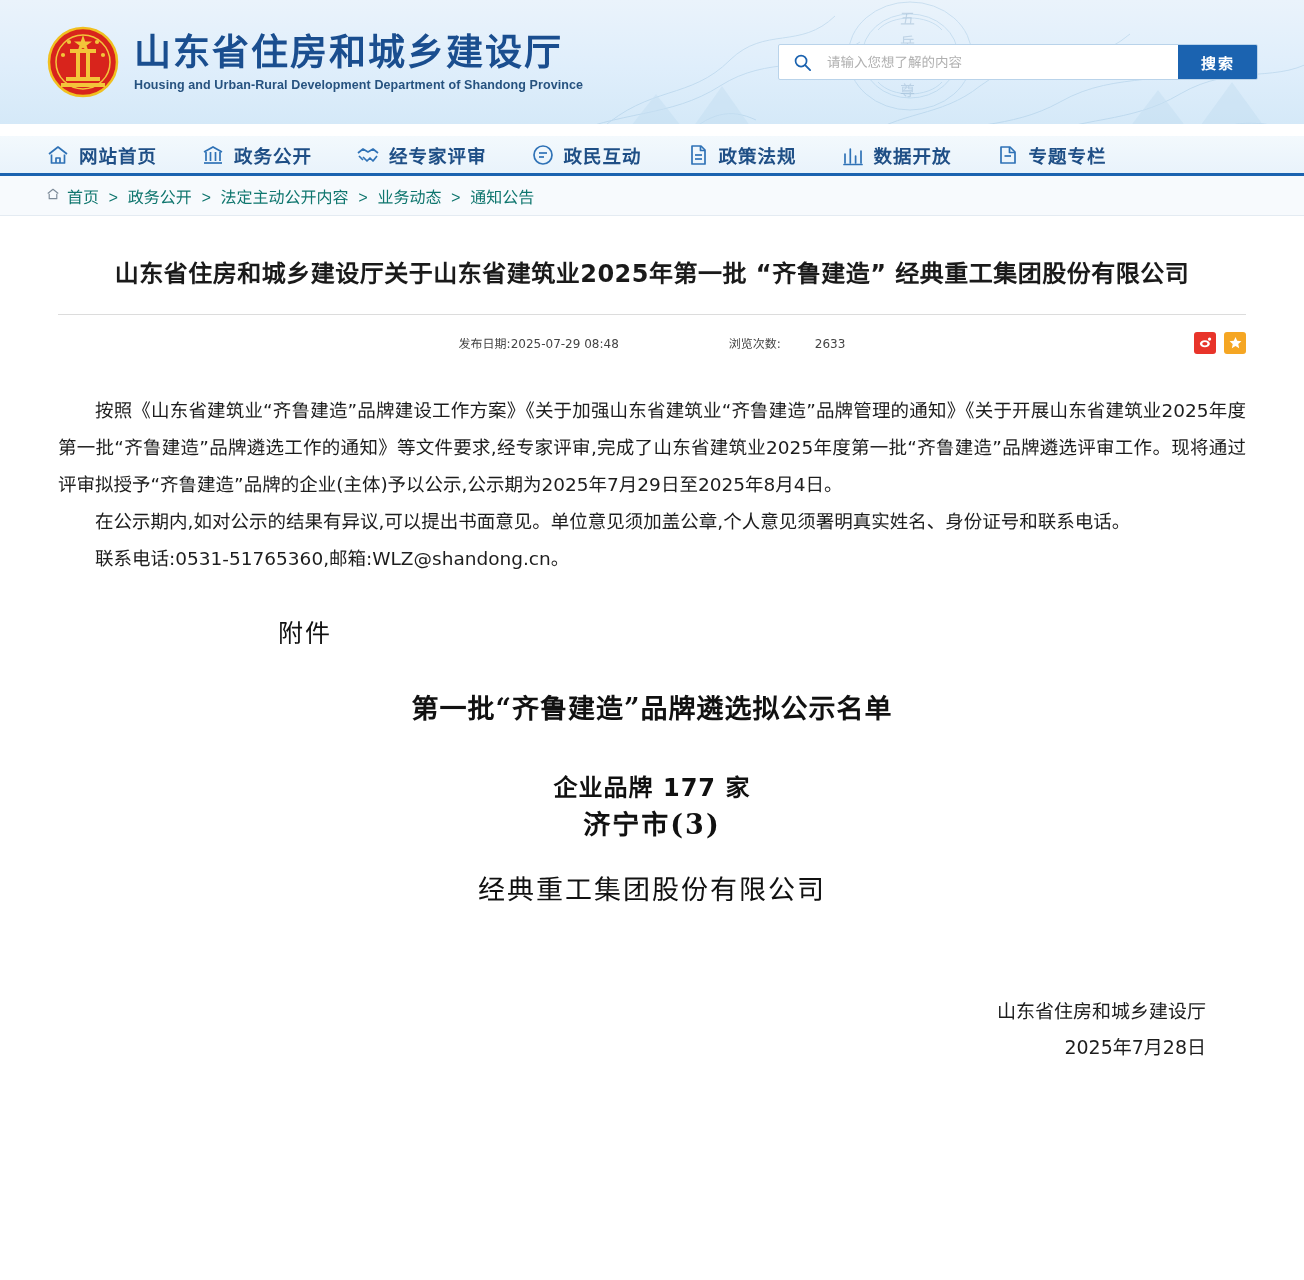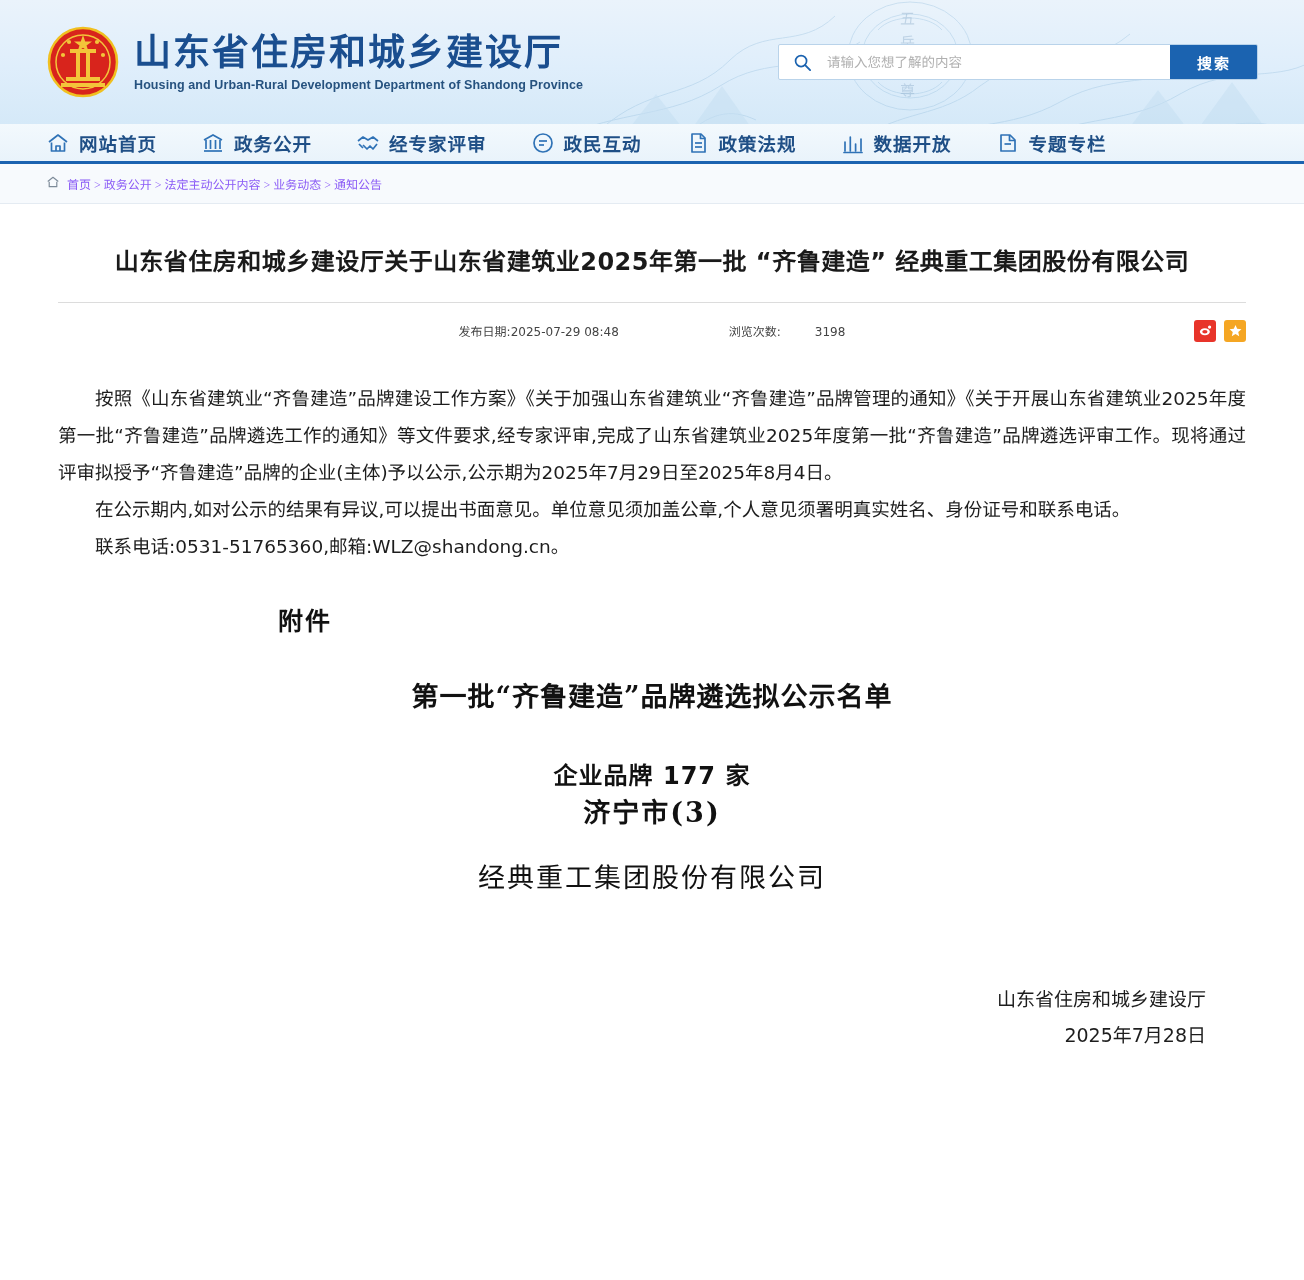--- a/index.html
+++ b/index.html
@@ -78,40 +78,41 @@
     flex: 1;
     height: 34px;
     border: 0;
     outline: none;
     font-size: 13.5px;
     color: #333;
     background: transparent;
   }
   .search-input::placeholder { color: #b0b0b0; }
   .search-btn {
-    width: 88px; height: 36px;
+    width: 80px; height: 36px;
     margin: -1px -1px -1px 0;
     background: #1b63b0;
     color: #fff;
     border: 0;
     font-size: 15px;
     font-weight: 700;
     letter-spacing: 2px;
     cursor: pointer;
     font-family: "DejaVu Sans", "Liberation Sans", sans-serif;
   }
 
   
   .nav-bar {
     height: 40px;
     background: linear-gradient(180deg, #f3f9fd 0%, #e9f3fb 100%);
     border-bottom: 3px solid #1b63b0;
     display: flex;
     align-items: center;
     padding: 7px 46px;
+    margin-top: 12px;
   }
   .nav-item {
     display: flex;
     align-items: center;
     gap: 9px;
     margin-right: 44px;
     cursor: pointer;
     white-space: nowrap;
   }
   .nav-item:last-child { margin-right: 0; }
@@ -128,23 +129,23 @@
   .crumb-bar {
     height: 40px;
     background: #f7fafd;
     border-bottom: 1px solid #e4ebf2;
     display: flex;
     align-items: center;
     padding: 0 46px;
     gap: 7px;
   }
   .crumb-text {
-    font-size: 12px;
-    color: #8b5cf6;
-    font-family: Liberation Serif, serif;
+    font-size: 16px;
+    color: #0f766e;
+    font-family: Liberation Mono, monospace;
   }
 
   
   .article {
     width: 1304px;
     padding: 34px 58px 0 58px;
   }
   .doc-title {
     text-align: center;
     font-family: "DejaVu Sans", "Liberation Sans", sans-serif;
@@ -218,21 +219,21 @@
   }
 
   
   .attach-doc {
     padding: 36px 0 10px 0;
     font-family: "DejaVu Serif", "Liberation Serif", serif;
     color: #111;
   }
   .ad-label {
     font-size: 25px;
-    font-weight: 700;
+    font-weight: 400;
     padding-left: 220px;
     letter-spacing: 2px;
   }
   .ad-title {
     text-align: center;
     font-size: 27px;
     font-weight: 700;
     letter-spacing: 1px;
     margin-top: 38px;
   }
@@ -432,21 +433,21 @@
   <span class="crumb-text">首页 &gt; 政务公开 &gt; 法定主动公开内容 &gt; 业务动态 &gt; 通知公告</span>
 </div>
 
 <div class="article">
 
   <div class="doc-title">山东省住房和城乡建设厅关于山东省建筑业2025年第一批 “齐鲁建造” 经典重工集团股份有限公司</div>
 
   <div class="meta-row">
     <span class="meta-item">发布日期:2025-07-29 08:48</span>
     <span class="meta-item">
-      <span>浏览次数:</span><span class="gap"></span><span>3198</span>
+      <span>浏览次数:</span><span class="gap"></span><span>2633</span>
     </span>
 
     <span class="share-icons">
       <span class="share-ico share-weibo">
         <svg width="15" height="15" viewBox="0 0 24 24" fill="#ffffff">
           <ellipse cx="11" cy="14" rx="8" ry="5.6"></ellipse>
           <ellipse cx="11" cy="14" rx="4.2" ry="2.8" fill="#e8342a"></ellipse>
           <circle cx="18.5" cy="6.5" r="2.6"></circle>
         </svg>
       </span>

